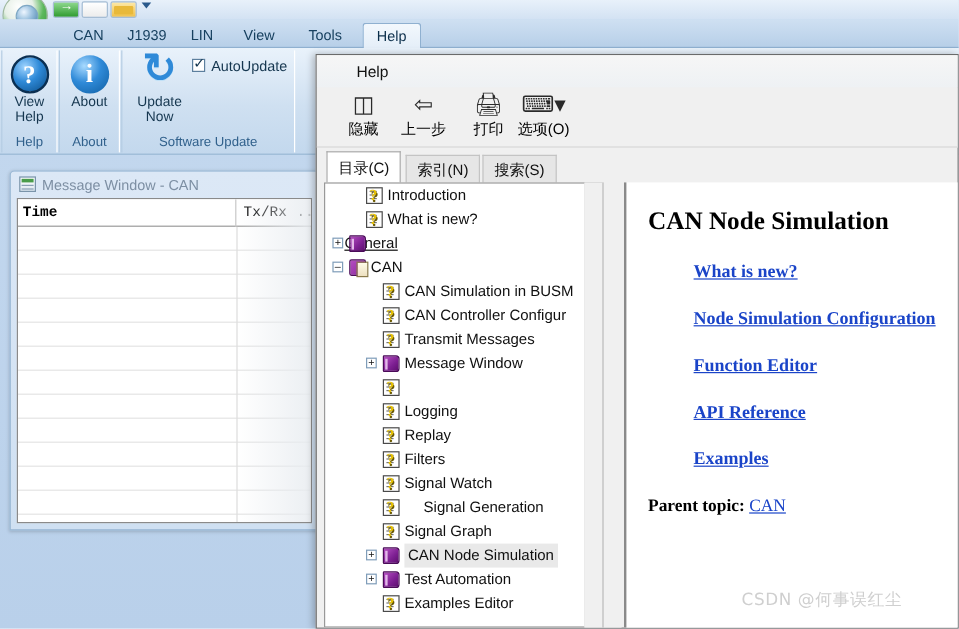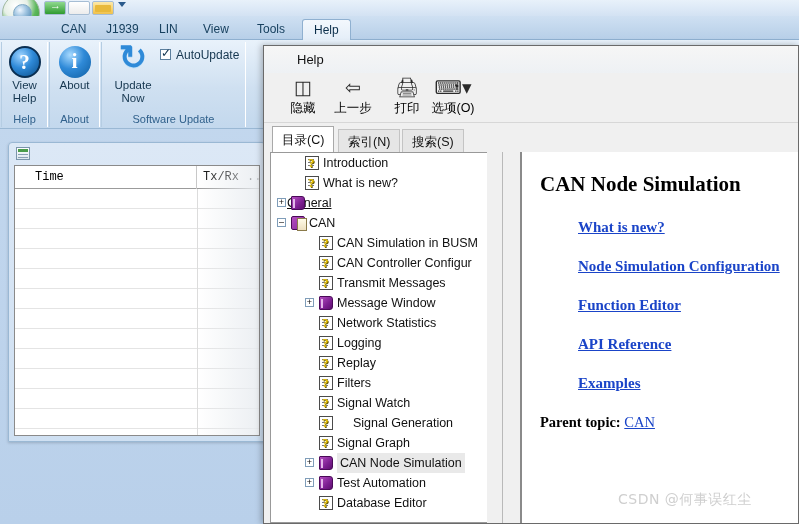--- a/index.html
+++ b/index.html
@@ -337,23 +337,24 @@
           <div class="chk-row" style="left:58px; top:4px;">
             <span class="chk-box"></span><span>AutoUpdate</span>
           </div>
         </div>
         <div class="rgroup-label">Software Update</div>
       </div>
     </div>
 
     <div class="msgwin">
       <div class="msgwin-icon"></div>
+      <div class="msgwin-title">Message Window - CAN</div>
       <div class="grid">
         <div class="grid-head">
-          <span class="gh-cell" style="left:20px;">Time</span>
+          <span class="gh-cell" style="left:4px;font-weight:bold;">Time</span>
           <span class="gh-sep" style="left:181px;"></span>
           <span class="gh-cell" style="left:188px;">Tx/Rx</span>
           <span class="gh-cell" style="left:232px;">...</span>
         </div>
         <div class="grid-body">
           <div class="grow"></div>
           <div class="grow"></div>
           <div class="grow"></div>
           <div class="grow"></div>
           <div class="grow"></div>
@@ -443,21 +444,20 @@
         </div>
 
         <div class="tnode">
           <span class="exp" style="left:34px;">+</span>
           <span class="ic ic-book" style="left:48px;"></span>
           <span class="tlabel" style="margin-left:66px;">Message Window</span>
         </div>
 
         <div class="tnode">
           <span class="ic ic-topic" style="left:48px;"></span>
-          <span class="tlabel" style="margin-left:66px;">Network Statistics</span>
         </div>
 
         <div class="tnode">
           <span class="ic ic-topic" style="left:48px;"></span>
           <span class="tlabel" style="margin-left:66px;">Logging</span>
         </div>
 
         <div class="tnode">
           <span class="ic ic-topic" style="left:48px;"></span>
           <span class="tlabel" style="margin-left:66px;">Replay</span>
@@ -490,21 +490,21 @@
         </div>
 
         <div class="tnode">
           <span class="exp" style="left:34px;">+</span>
           <span class="ic ic-book" style="left:48px;"></span>
           <span class="tlabel" style="margin-left:66px;">Test Automation</span>
         </div>
 
         <div class="tnode">
           <span class="ic ic-topic" style="left:48px;"></span>
-          <span class="tlabel" style="margin-left:66px;">Database Editor</span>
+          <span class="tlabel" style="margin-left:66px;">Examples Editor</span>
         </div>
 
       </div>
       <div class="tree-sb">
         <div class="tree-sb-thumb"></div>
       </div>
     </div>
 
     <div class="help-split"></div>
 

